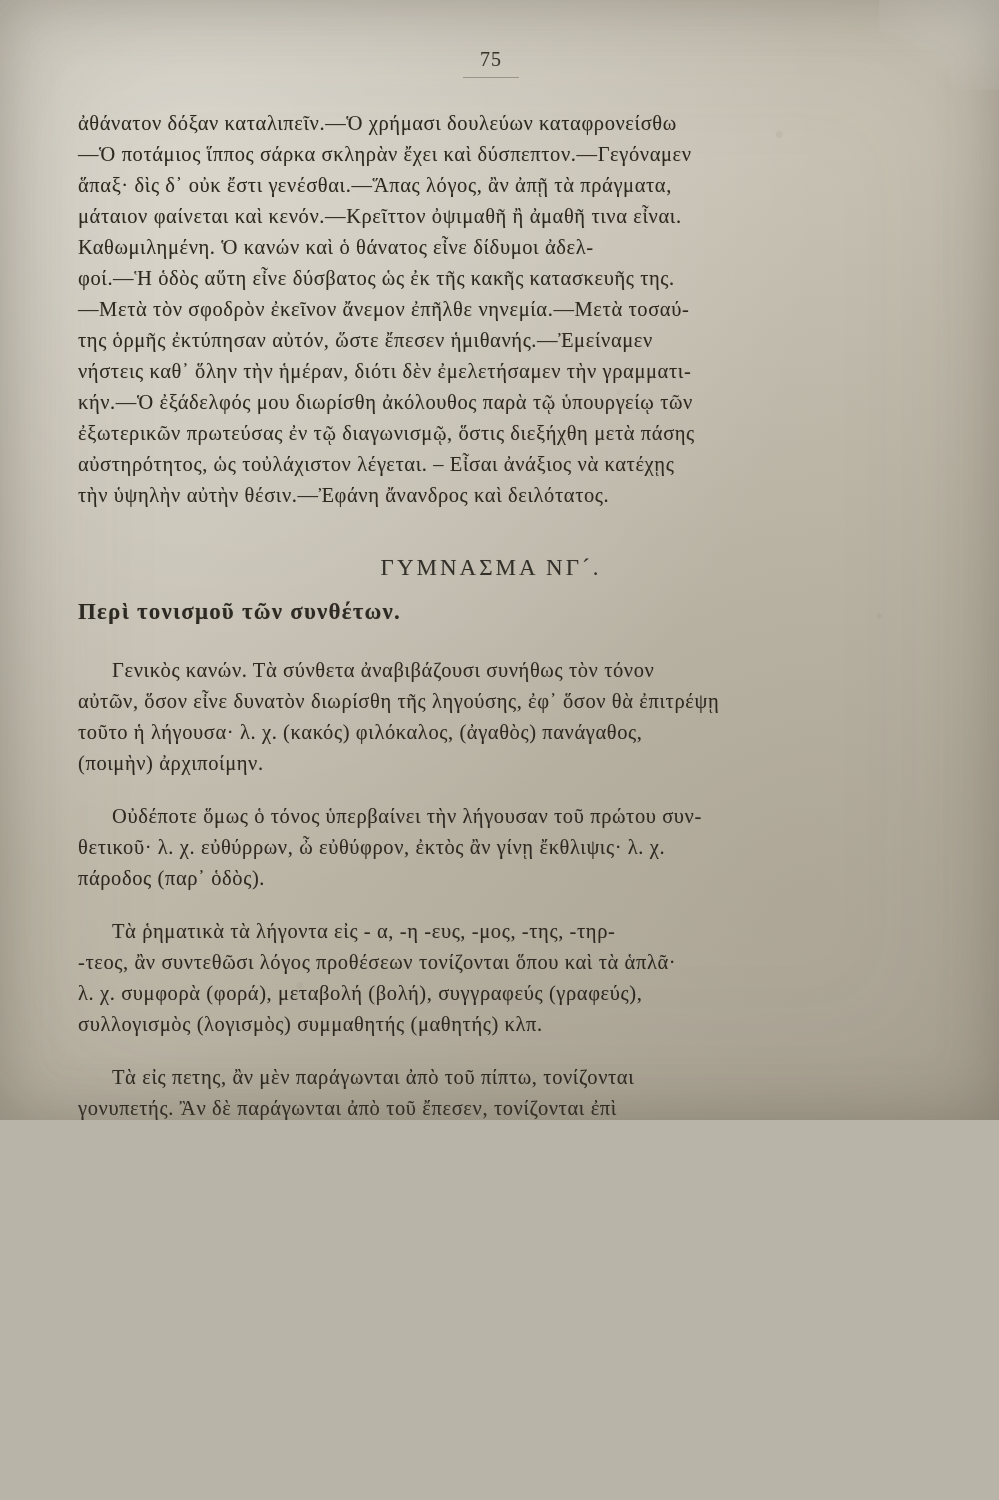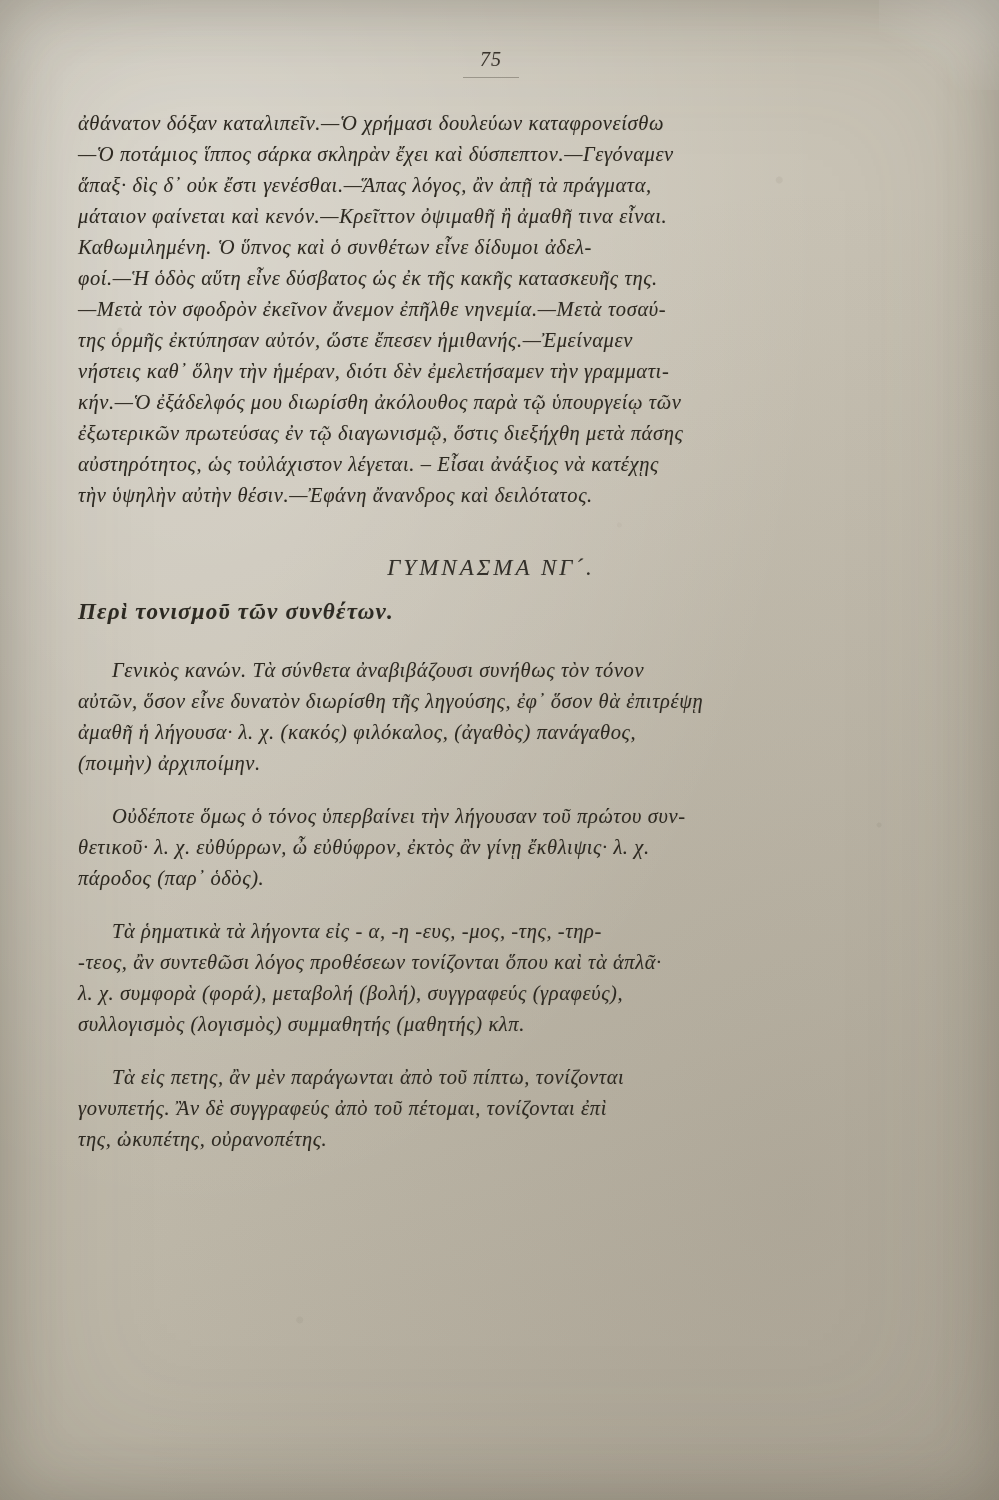--- a/index.html
+++ b/index.html
@@ -9,27 +9,26 @@
   }
   body {
     width: 999px;
     height: 1500px;
     overflow: hidden;
     font-family: "Liberation Serif", serif;
   }
   .page {
     position: relative;
     width: 999px;
-    height: 1500px;
+    height: 1120px;
     background:
       radial-gradient(ellipse at 20% 15%, rgba(255,255,255,0.30), rgba(255,255,255,0) 55%),
       radial-gradient(ellipse at 80% 80%, rgba(120,110,95,0.18), rgba(255,255,255,0) 60%),
       linear-gradient(160deg, #cdc8bb 0%, #c6c0b2 35%, #bdb7a8 70%, #b3ac9d 100%);
     overflow: hidden;
-    font-style: italic;
   }
   
   .grain {
     position: absolute;
     inset: 0;
     pointer-events: none;
     background-image:
       radial-gradient(circle at 12% 22%, rgba(90,82,68,0.10) 0 2px, rgba(0,0,0,0) 3px),
       radial-gradient(circle at 78% 12%, rgba(90,82,68,0.08) 0 3px, rgba(0,0,0,0) 4px),
       radial-gradient(circle at 45% 62%, rgba(90,82,68,0.06) 0 2px, rgba(0,0,0,0) 3px),
@@ -117,56 +116,56 @@
   <div class="content">
 
     <div class="page-number">75</div>
     <div class="rule"></div>
 
     <div class="body-block">
       <p>ἀθάνατον δόξαν καταλιπεῖν.—Ὁ χρήμασι δουλεύων καταφρονείσθω</p>
       <p>—Ὁ ποτάμιος ἵππος σάρκα σκληρὰν ἔχει καὶ δύσπεπτον.—Γεγόναμεν</p>
       <p>ἅπαξ· δὶς δ᾽ οὐκ ἔστι γενέσθαι.—Ἅπας λόγος, ἂν ἀπῇ τὰ πράγματα,</p>
       <p>μάταιον φαίνεται καὶ κενόν.—Κρεῖττον ὀψιμαθῆ ἢ ἀμαθῆ τινα εἶναι.</p>
-      <p>Καθωμιλημένη. Ὁ ὕπνος καὶ ὁ συνθέτων εἶνε δίδυμοι ἀδελ-</p>
+      <p>Καθωμιλημένη. Ὁ κανών καὶ ὁ θάνατος εἶνε δίδυμοι ἀδελ-</p>
       <p>φοί.—Ἡ ὁδὸς αὕτη εἶνε δύσβατος ὡς ἐκ τῆς κακῆς κατασκευῆς της.</p>
       <p>—Μετὰ τὸν σφοδρὸν ἐκεῖνον ἄνεμον ἐπῆλθε νηνεμία.—Μετὰ τοσαύ-</p>
       <p>της ὁρμῆς ἐκτύπησαν αὐτόν, ὥστε ἔπεσεν ἡμιθανής.—Ἐμείναμεν</p>
       <p>νήστεις καθ᾽ ὅλην τὴν ἡμέραν, διότι δὲν ἐμελετήσαμεν τὴν γραμματι-</p>
       <p>κήν.—Ὁ ἐξάδελφός μου διωρίσθη ἀκόλουθος παρὰ τῷ ὑπουργείῳ τῶν</p>
       <p>ἐξωτερικῶν πρωτεύσας ἐν τῷ διαγωνισμῷ, ὅστις διεξήχθη μετὰ πάσης</p>
       <p>αὐστηρότητος, ὡς τοὐλάχιστον λέγεται. – Εἶσαι ἀνάξιος νὰ κατέχῃς</p>
       <p>τὴν ὑψηλὴν αὐτὴν θέσιν.—Ἐφάνη ἄνανδρος καὶ δειλότατος.</p>
     </div>
 
     <div class="heading-section">ΓΥΜΝΑΣΜΑ ΝΓ´.</div>
     <div class="heading-sub">Περὶ τονισμοῦ τῶν συνθέτων.</div>
 
     <div class="para">
       <p class="indent">Γενικὸς κανών. Τὰ σύνθετα ἀναβιβάζουσι συνήθως  τὸν τόνον</p>
       <p>αὐτῶν, ὅσον εἶνε δυνατὸν διωρίσθη τῆς ληγούσης, ἐφ᾽ ὅσον θὰ ἐπιτρέψῃ</p>
-      <p>ἀμαθῆ ἡ λήγουσα· λ. χ.  (κακός) φιλόκαλος, (ἀγαθὸς) πανάγαθος,</p>
+      <p>τοῦτο ἡ λήγουσα· λ. χ.  (κακός) φιλόκαλος, (ἀγαθὸς) πανάγαθος,</p>
       <p>(ποιμὴν) ἀρχιποίμην.</p>
     </div>
 
     <div class="para">
       <p class="indent">Οὐδέποτε ὅμως ὁ τόνος ὑπερβαίνει τὴν λήγουσαν τοῦ πρώτου συν-</p>
       <p>θετικοῦ· λ. χ. εὐθύρρων, ὦ εὐθύφρον, ἐκτὸς ἂν γίνῃ ἔκθλιψις· λ. χ.</p>
       <p>πάροδος (παρ᾽ ὁδὸς).</p>
     </div>
 
     <div class="para">
       <p class="indent">Τὰ ῥηματικὰ τὰ λήγοντα εἰς - α, -η -ευς, -μος, -της, -τηρ-</p>
       <p>-τεος, ἂν συντεθῶσι λόγος προθέσεων τονίζονται ὅπου καὶ τὰ  ἁπλᾶ·</p>
       <p>λ. χ. συμφορὰ (φορά),  μεταβολή (βολή), συγγραφεύς (γραφεύς),</p>
       <p>συλλογισμὸς (λογισμὸς) συμμαθητής (μαθητής) κλπ.</p>
     </div>
 
     <div class="para">
       <p class="indent">Τὰ εἰς πετης, ἂν μὲν παράγωνται ἀπὸ τοῦ πίπτω, τονίζονται</p>
-      <p>γονυπετής. Ἂν δὲ συγγραφεύς ἀπὸ τοῦ πέτομαι, τονίζονται ἐπὶ</p>
+      <p>γονυπετής. Ἂν δὲ παράγωνται ἀπὸ τοῦ ἔπεσεν, τονίζονται ἐπὶ</p>
       <p>της, ὠκυπέτης, οὐρανοπέτης.</p>
     </div>
 
   </div>
 
   <div class="edge-shadow"></div>
 </div>
 
 </body></html>

